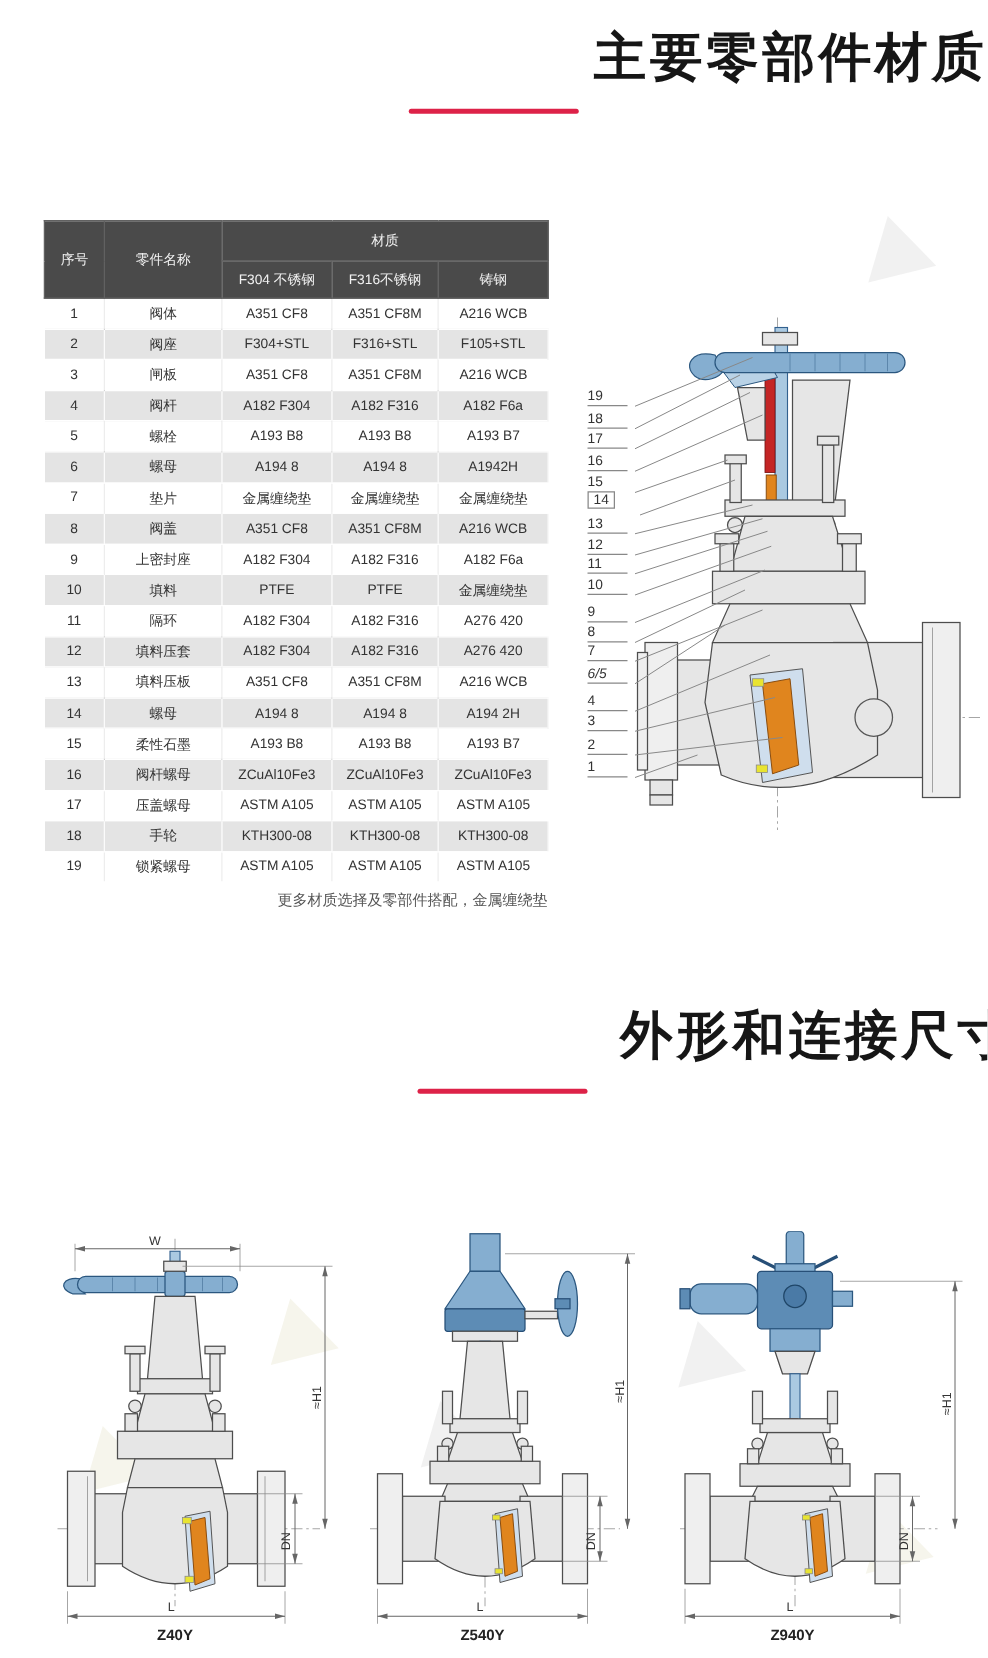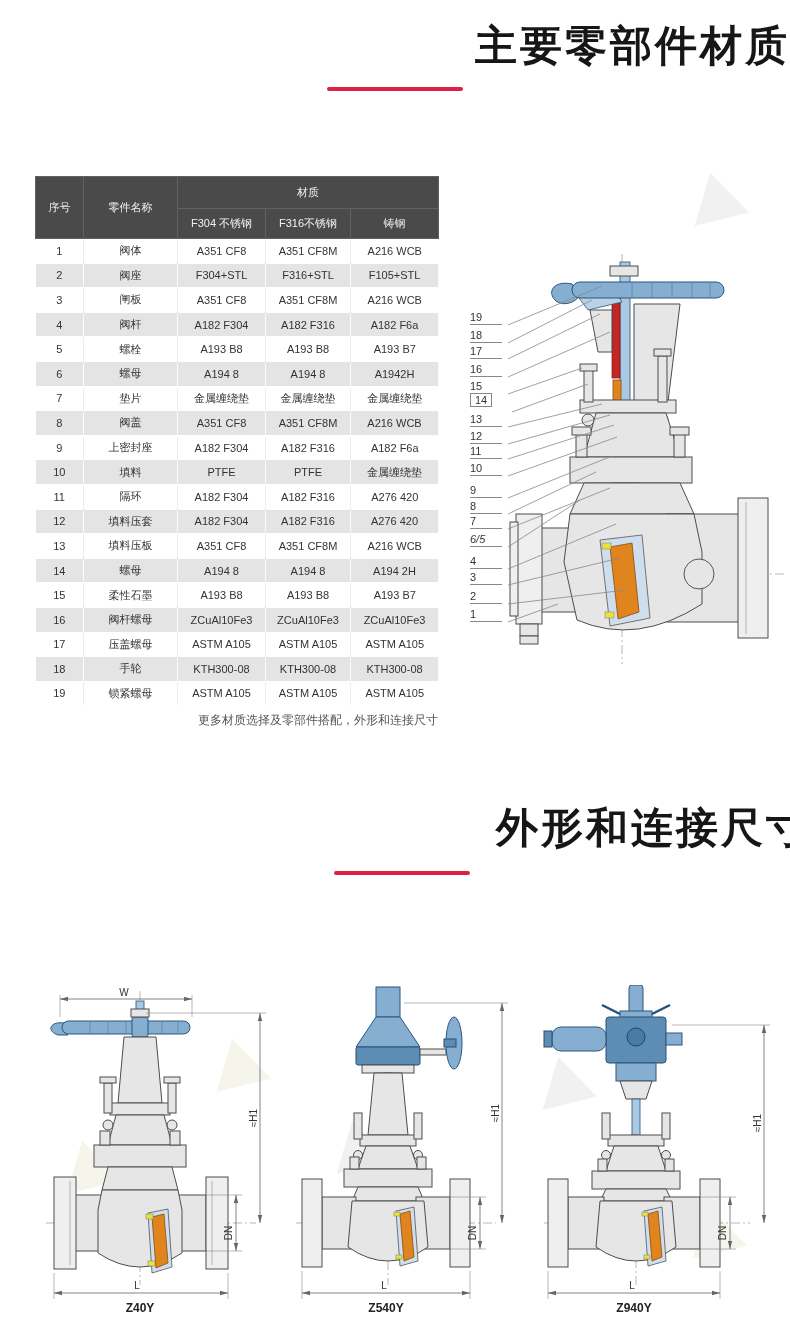--- a/index.html
+++ b/index.html
@@ -226,21 +226,21 @@
         <tr>
           <td>19</td>
           <td>锁紧螺母</td>
           <td>ASTM A105</td>
           <td>ASTM A105</td>
           <td>ASTM A105</td>
         </tr>
       </tbody>
   </table>
 
-  <div class="tbl-note">更多材质选择及零部件搭配，外形和连接尺寸</div>
+  <div class="tbl-note">更多材质选择及零部件搭配，金属缠绕垫</div>
 
   <div class="main-drawing">
     <svg viewBox="0 0 326 415" width="326" height="415">
 
       <line class="cl" x1="160" y1="2" x2="160" y2="412"></line>
       <line class="cl" x1="58" y1="322" x2="322" y2="322"></line>
 
       <rect class="st" x="158" y="10" width="10" height="330"></rect>
       <rect class="rd" x="150" y="36" width="8" height="90"></rect>
       <rect class="org" x="151" y="128" width="8" height="26"></rect>

